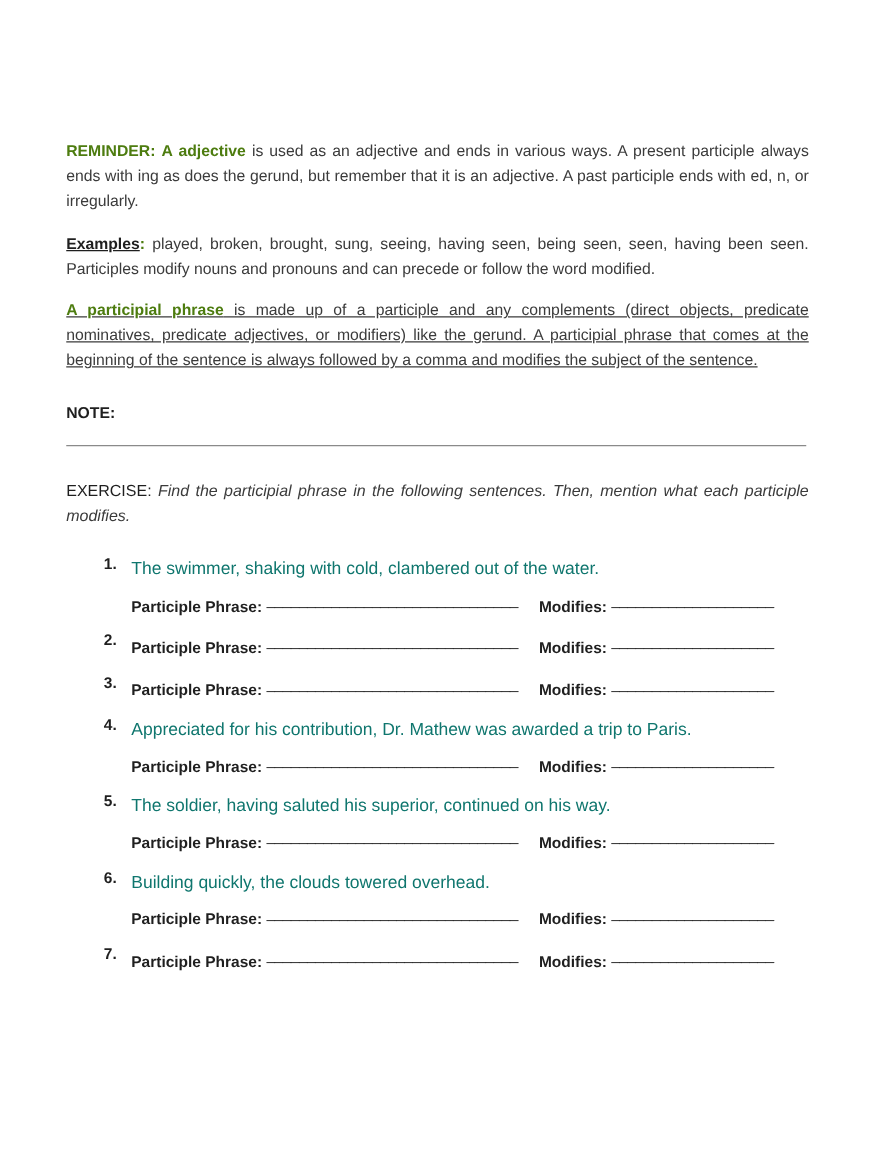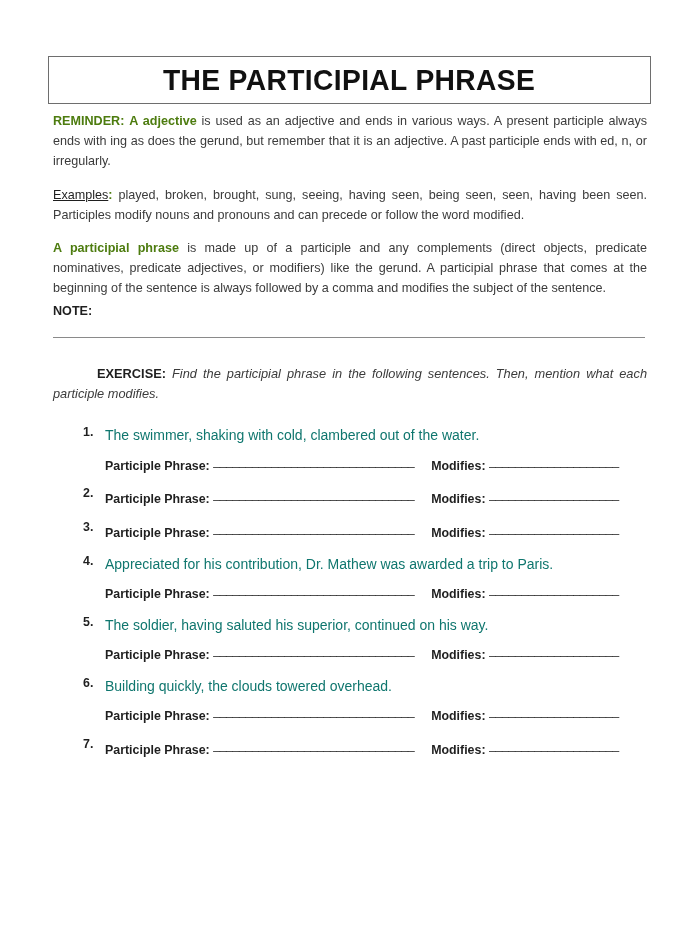--- a/index.html
+++ b/index.html
@@ -56,28 +56,29 @@
   }
 
   p.para {
     margin: 0 0 14px 0;
     font-size: 12.6px;
     line-height: 1.58;
     text-align: justify;
     color: #3b3b3b;
   }
   p.para.tight {
-    margin-bottom: 4px;
+    margin-bottom: 23px;
+    text-decoration: underline;
   }
   .b {
     font-weight: bold;
     color: #4d7c0f;
   }
   .u-b {
-    font-weight: normal;
+    font-weight: bold;
     color: #1f1f1f;
     text-decoration: underline;
   }
 
   .note-label {
     margin: 2px 0 2px 0;
     font-size: 12.6px;
     font-weight: bold;
     color: #1f1f1f;
     line-height: 1.4;
@@ -117,24 +118,23 @@
     margin-top: 26px;
   }
   .exercise-instr {
     font-size: 12.8px;
     line-height: 1.55;
     color: #3b3b3b;
     margin: 0;
     text-align: justify;
   }
   .exercise-instr .lab {
-    font-weight: bold;
+    font-weight: normal;
     font-style: normal;
     color: #1f1f1f;
-    margin-left: 44px;
   }
   .exercise-instr .it {
     font-style: italic;
   }
 
   ol.questions {
     margin: 22px 0 0 0;
     padding: 0;
     list-style: none;
     counter-reset: qnum;
@@ -189,23 +189,20 @@
   .gap {
     display: inline-block;
     width: 10px;
   }
 </style>
 </head>
 <body>
 
 <div class="page">
 
-  <div class="title-box">
-    <div class="title-text">THE PARTICIPIAL PHRASE</div>
-  </div>
 
   <div class="content">
 
     <p class="para"><span class="b">REMINDER:</span> <span class="b">A adjective</span><span> is used as an adjective and ends in various ways. A present participle always ends with ing as does the gerund, but remember that it is an adjective. A past participle ends with ed, n, or irregularly.</span></p>
 
     <p class="para"><span class="u-b">Examples</span><span class="b">:</span><span> played, broken, brought, sung, seeing, having seen, being seen, seen, having been seen. Participles modify nouns and pronouns and can precede or follow the word modified.</span></p>
 
     <p class="para tight"><span class="b">A participial phrase</span><span> is made up of a participle and any complements (direct objects, predicate nominatives, predicate adjectives, or modifiers) like the gerund. A participial phrase that comes at the beginning of the sentence is always followed by a comma and modifies the subject of the sentence.</span></p>
 
     <div class="note-label">NOTE:</div>

